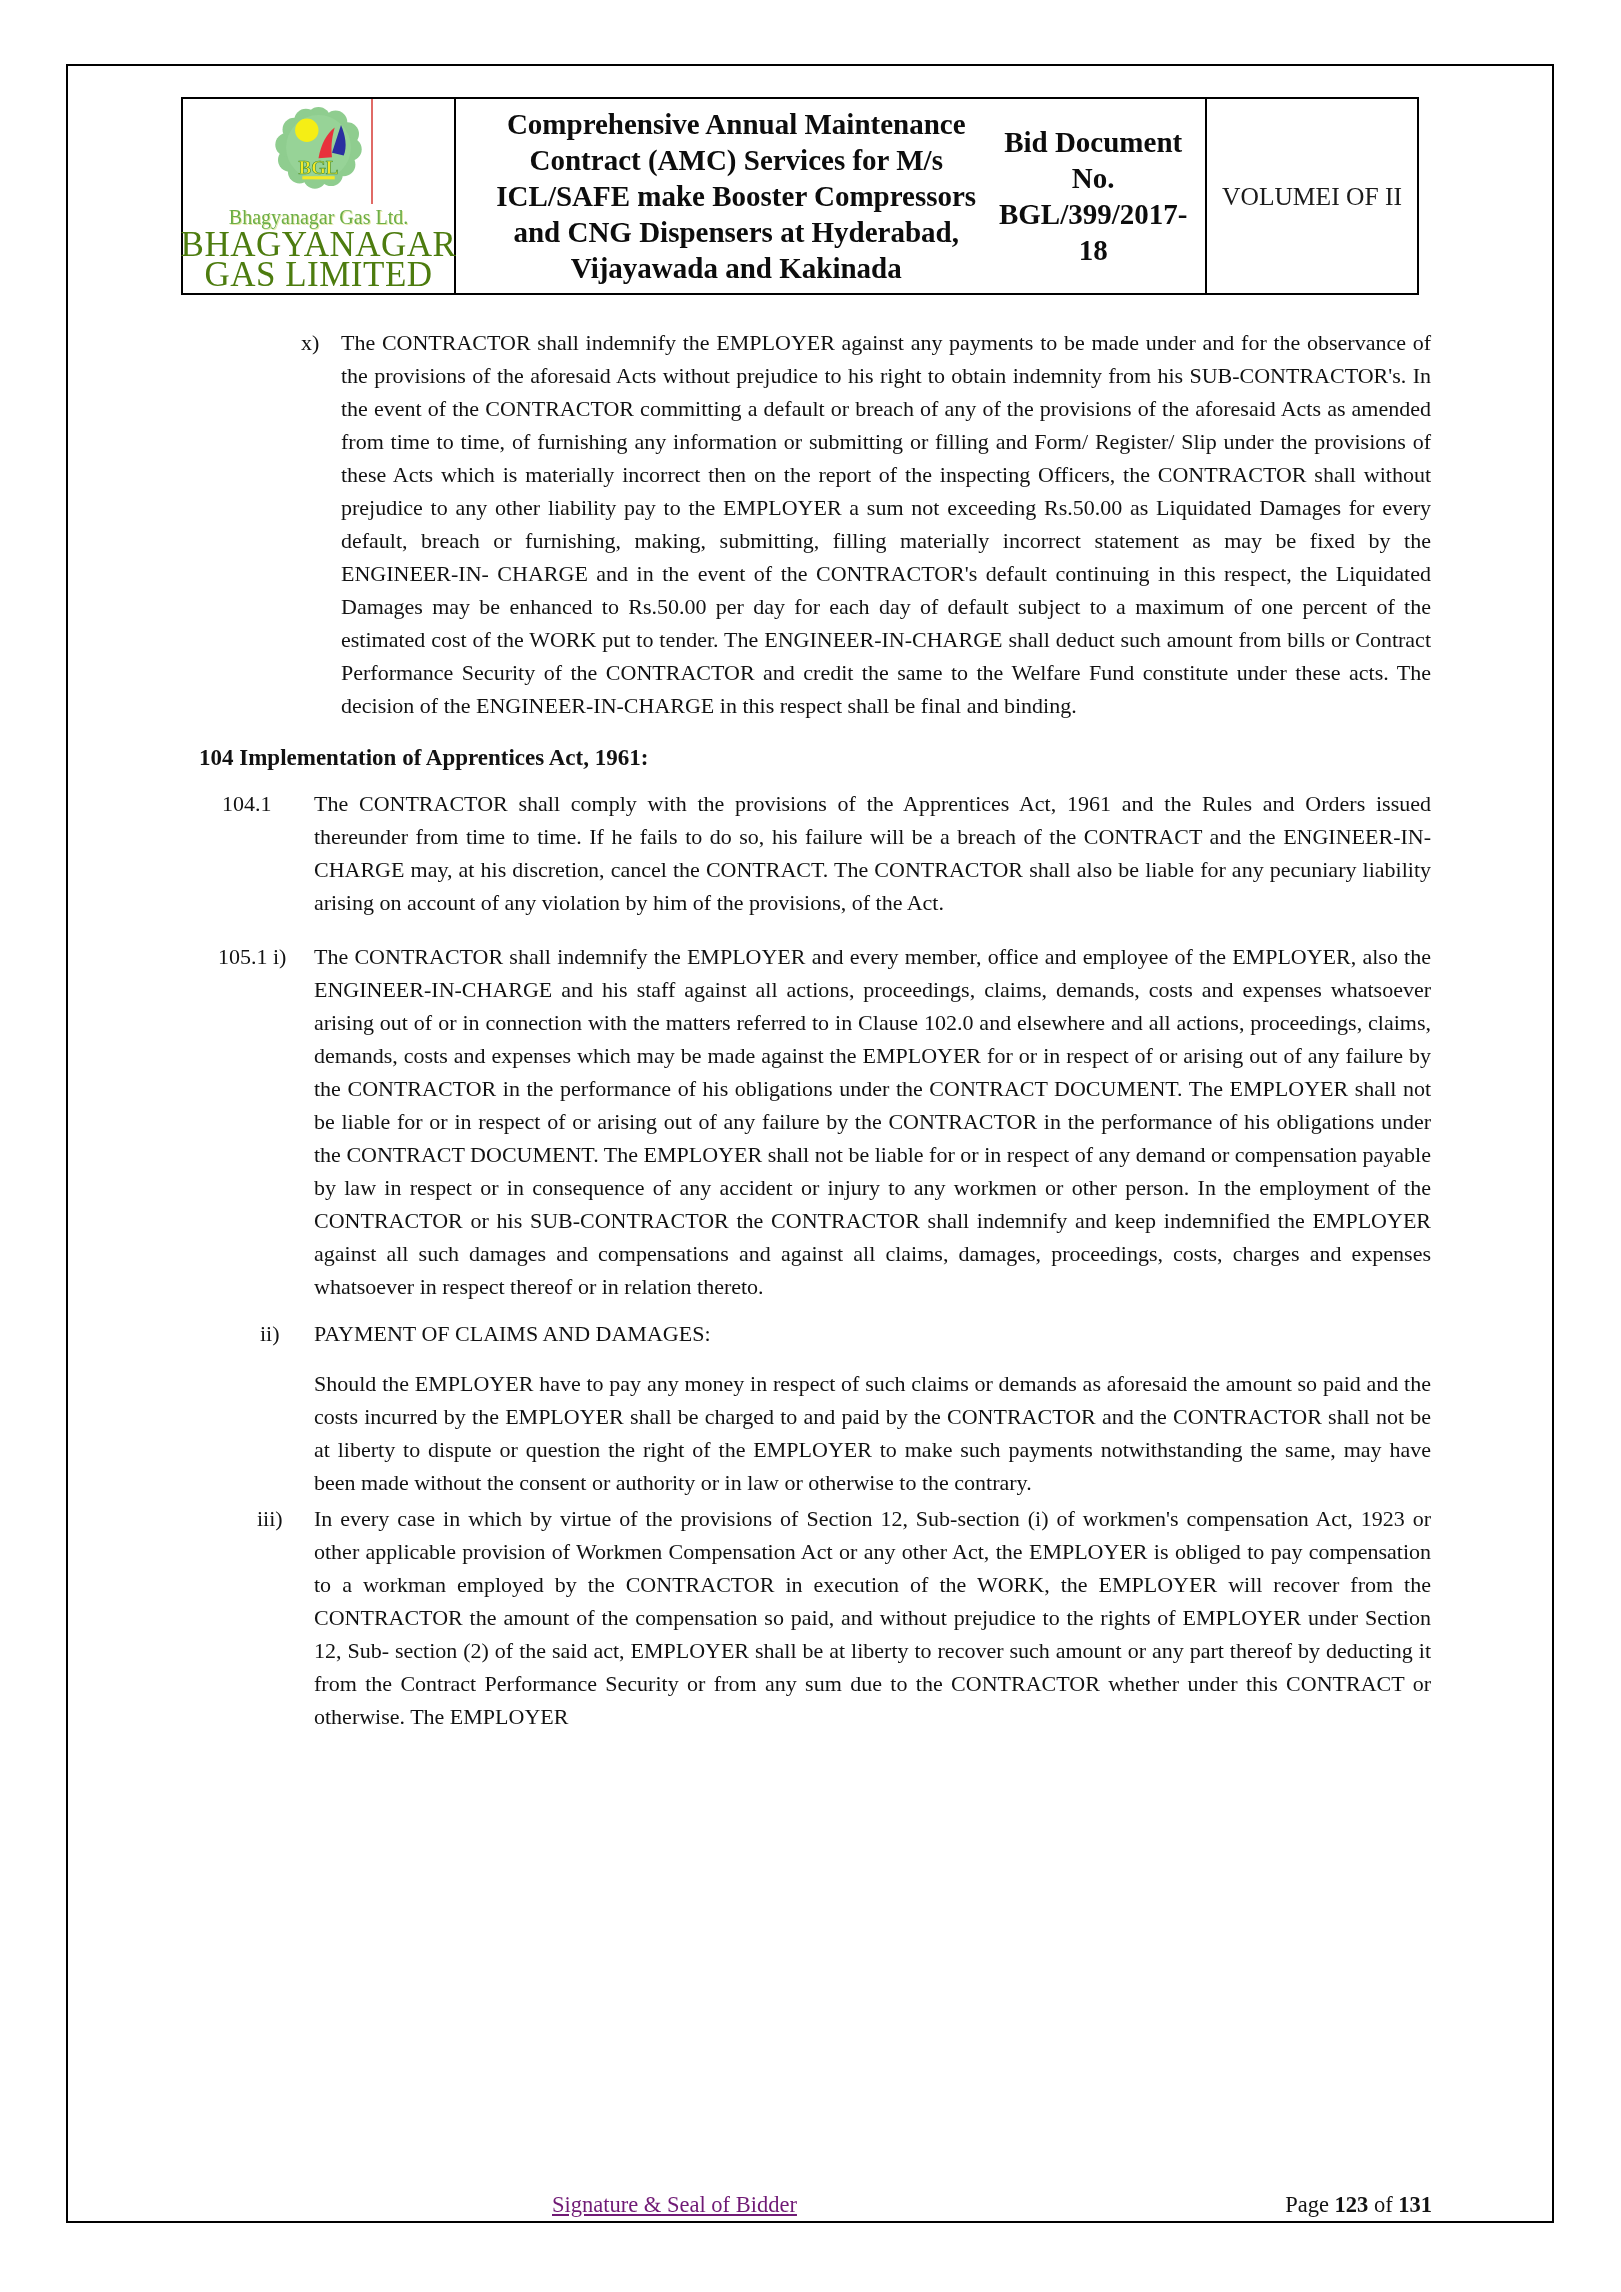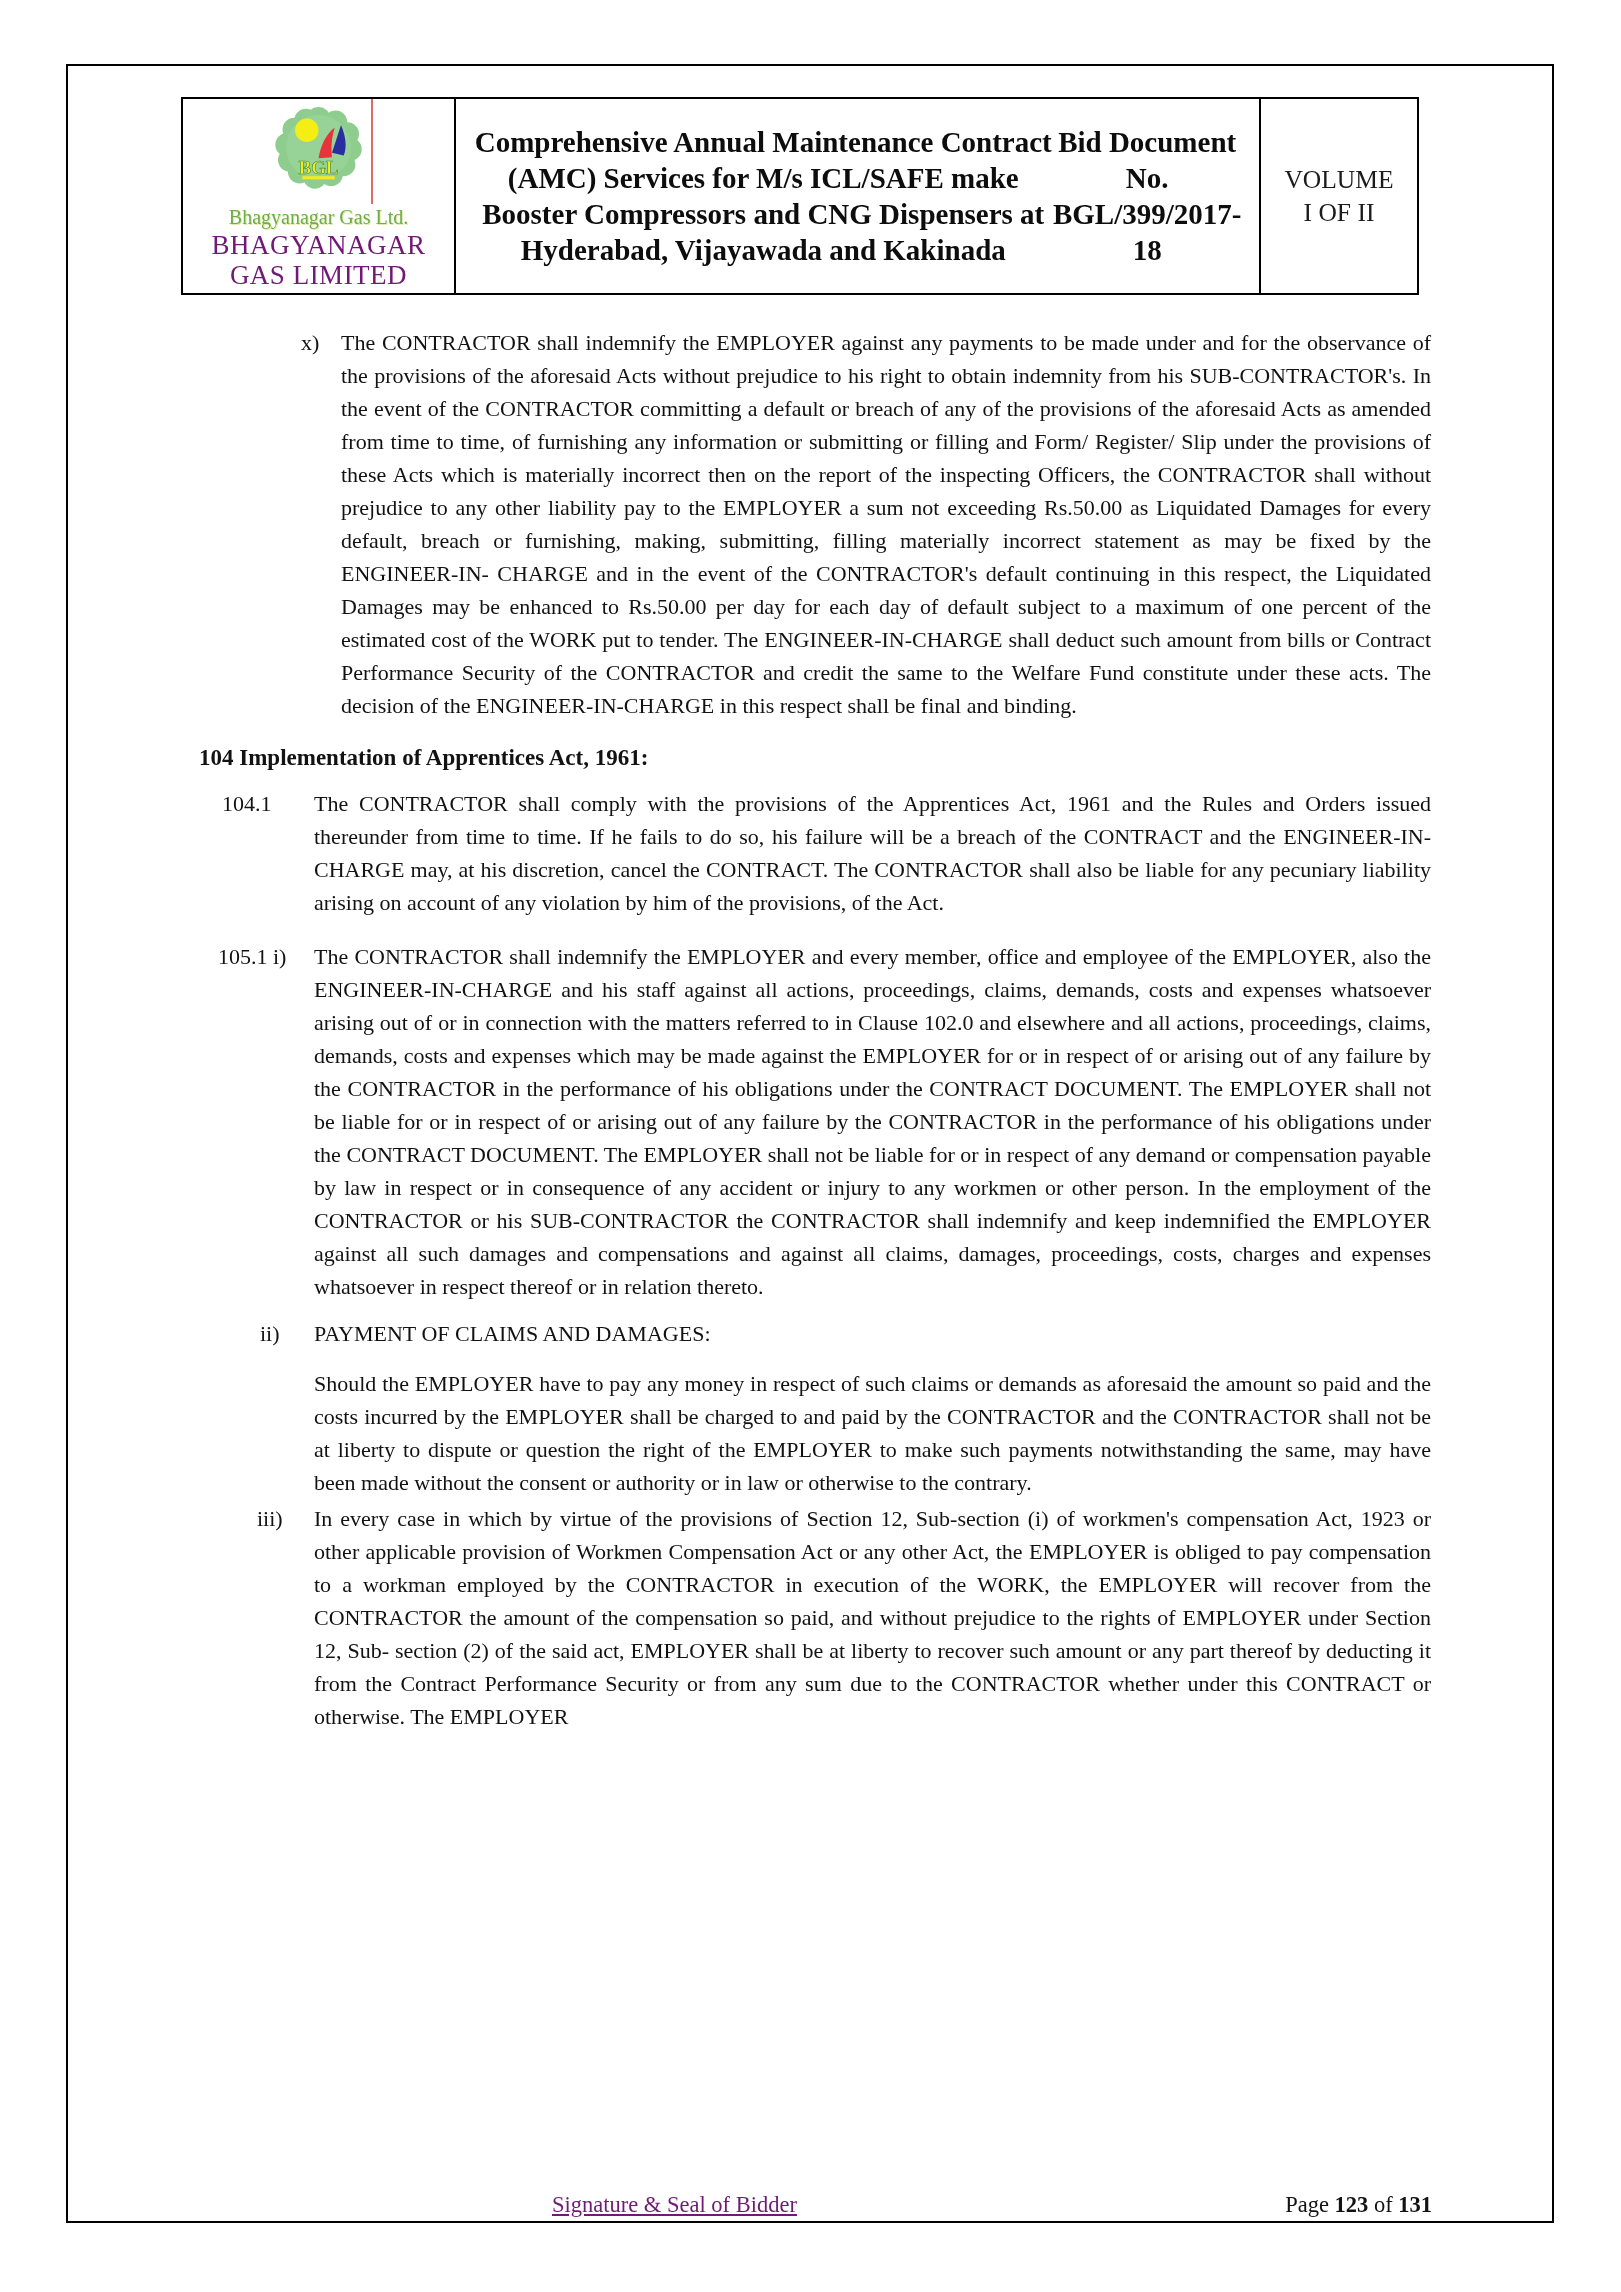--- a/index.html
+++ b/index.html
@@ -20,36 +20,36 @@
   .logo-cell{
     width:273px;border-right:2.9px solid #000;box-sizing:border-box;
     position:relative;display:flex;flex-direction:column;align-items:center;
   }
   .logo-svg{width:129px;height:90px;margin-top:6.9px;}
   .logo-caption{
     font-size:20px;line-height:19.6px;font-weight:normal;color:#6cae47;
     text-shadow:1px 1px 0 #e4e9a6;margin-top:12px;
   }
   .company-name{
-    font-size:27px;line-height:30px;letter-spacing:0.5px;color:#701a75;
+    font-size:35px;line-height:30px;letter-spacing:0.5px;color:#4d7c0f;
     text-align:center;margin-top:2.9px;
   }
   .red-line{
     position:absolute;left:188px;top:0;width:2px;height:105px;background:#e06a66;
   }
   .title-cell{
     flex:1;border-right:2.9px solid #000;box-sizing:border-box;
     display:flex;justify-content:center;align-items:center;
     text-align:center;padding:0 17.6px;
   }
   .doc-title,.doc-number{
     font-weight:bold;font-size:29px;line-height:36px;color:#0d0d0d;
   }
   .volume-cell{
-    width:156px;display:flex;flex-direction:column;justify-content:center;
+    width:210px;display:flex;flex-direction:row;justify-content:center;
     align-items:center;text-align:center;font-size:25.5px;line-height:33px;color:#1b1b1b;
   }
   
   .content{
     position:absolute;left:0;top:326px;width:1621px;
     font-size:22px;line-height:33px;color:#121212;text-align:justify;
   }
   .para{position:relative;margin-right:190px;}
   .para-label{position:absolute;top:0;}
   .para-x{margin-left:341px;margin-bottom:18.6px;}

